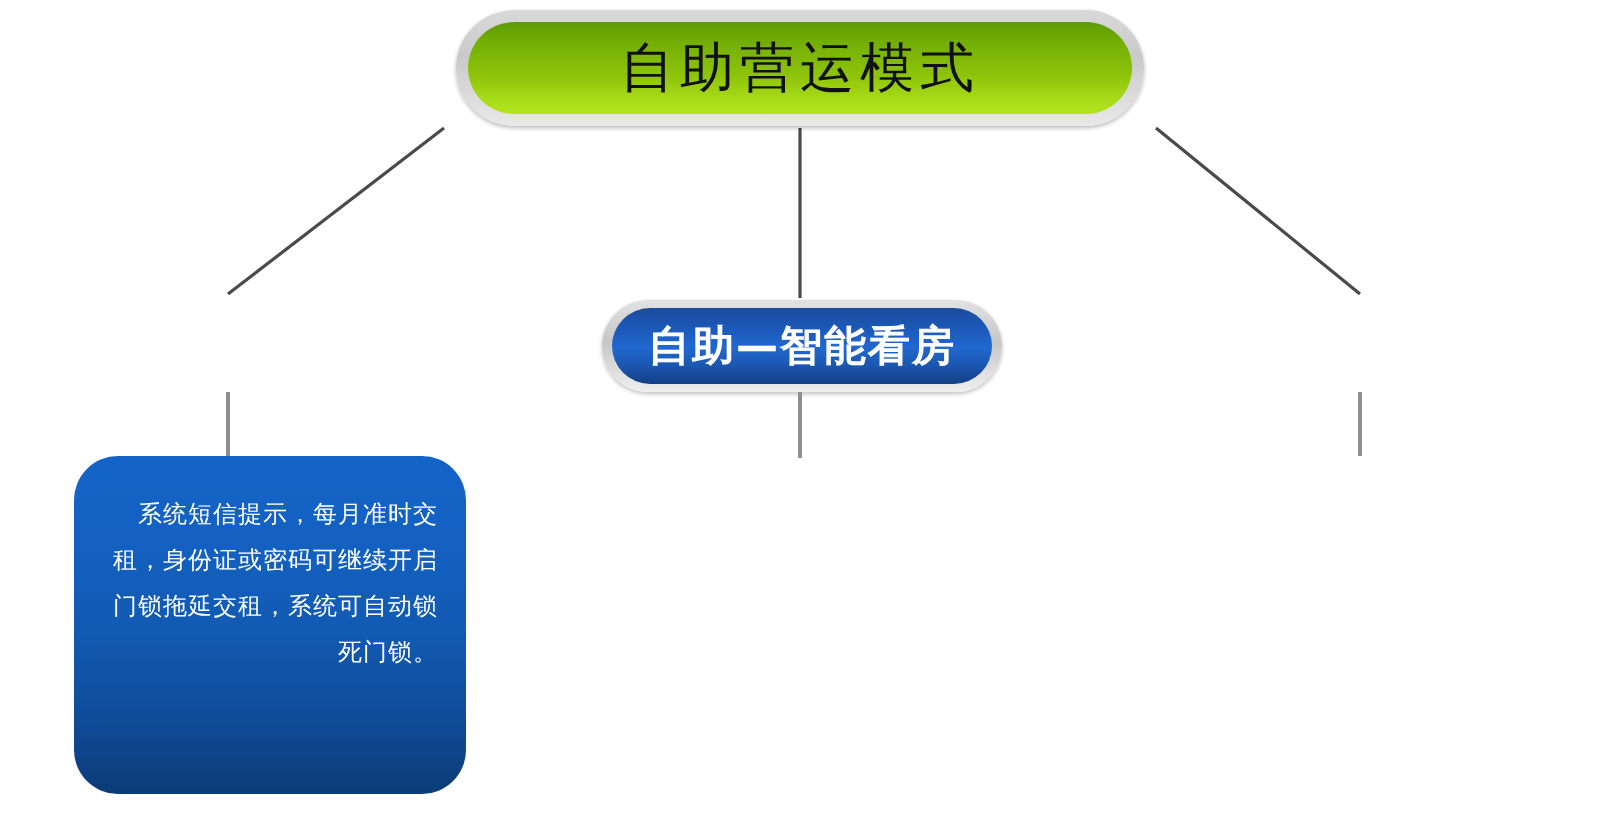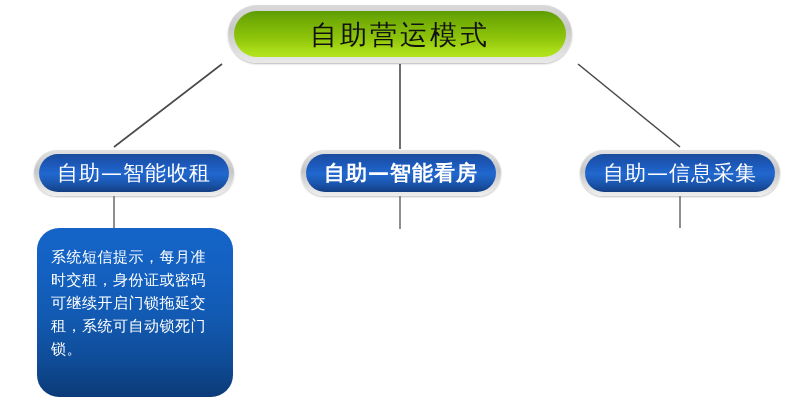--- a/index.html
+++ b/index.html
@@ -90,25 +90,25 @@
 
   
   .body-box {
     position: absolute;
     border-radius: 22px;
     background: linear-gradient(180deg, #1464c8 0%, #1360c0 28%, #125ab2 52%, #0f4c98 78%, #0c3b77 100%);
     box-sizing: border-box;
     padding: 18px 14px 12px 14px;
   }
   .body-text {
-    font-size: 15px;
+    font-size: 12px;
     color: #ffffff;
     line-height: 23px;
     letter-spacing: 0.5px;
-    text-align: left;
+    text-align: right;
     word-break: break-all;
   }
 
   
   .stub {
     position: absolute;
     width: 2px;
     background: #8e8e8e;
   }
 </style>
@@ -122,37 +122,27 @@
     <line x1="400" y1="64" x2="400" y2="149" stroke="#4a4a4a" stroke-width="1.6"></line>
     <line x1="578" y1="64" x2="680" y2="147" stroke="#4a4a4a" stroke-width="1.6"></line>
   </svg>
 
   <div class="title-pill">
     <div class="title-pill-inner">
       <span class="title-text">自助营运模式</span>
     </div>
   </div>
 
-  <div class="node-pill" style="left:34px; top:150px; width:200px;">
-    <div class="node-pill-inner">
-      <span class="node-text">自助—智能收租</span>
-    </div>
-  </div>
   <div class="stub" style="left:113px; top:196px; height:33px;"></div>
   <div class="body-box" style="left:37px; top:228px; width:196px; height:169px;">
     <div class="body-text">系统短信提示，每月准时交租，身份证或密码可继续开启门锁拖延交租，系统可自动锁死门锁。</div>
   </div>
 
   <div class="node-pill" style="left:301px; top:150px; width:200px;font-weight:bold;">
     <div class="node-pill-inner">
       <span class="node-text">自助—智能看房</span>
     </div>
   </div>
   <div class="stub" style="left:399px; top:196px; height:33px;"></div>
 
-  <div class="node-pill" style="left:580px; top:150px; width:200px;">
-    <div class="node-pill-inner">
-      <span class="node-text">自助—信息采集</span>
-    </div>
-  </div>
   <div class="stub" style="left:679px; top:196px; height:32px;"></div>
 
 </div>
 
 </body></html>

